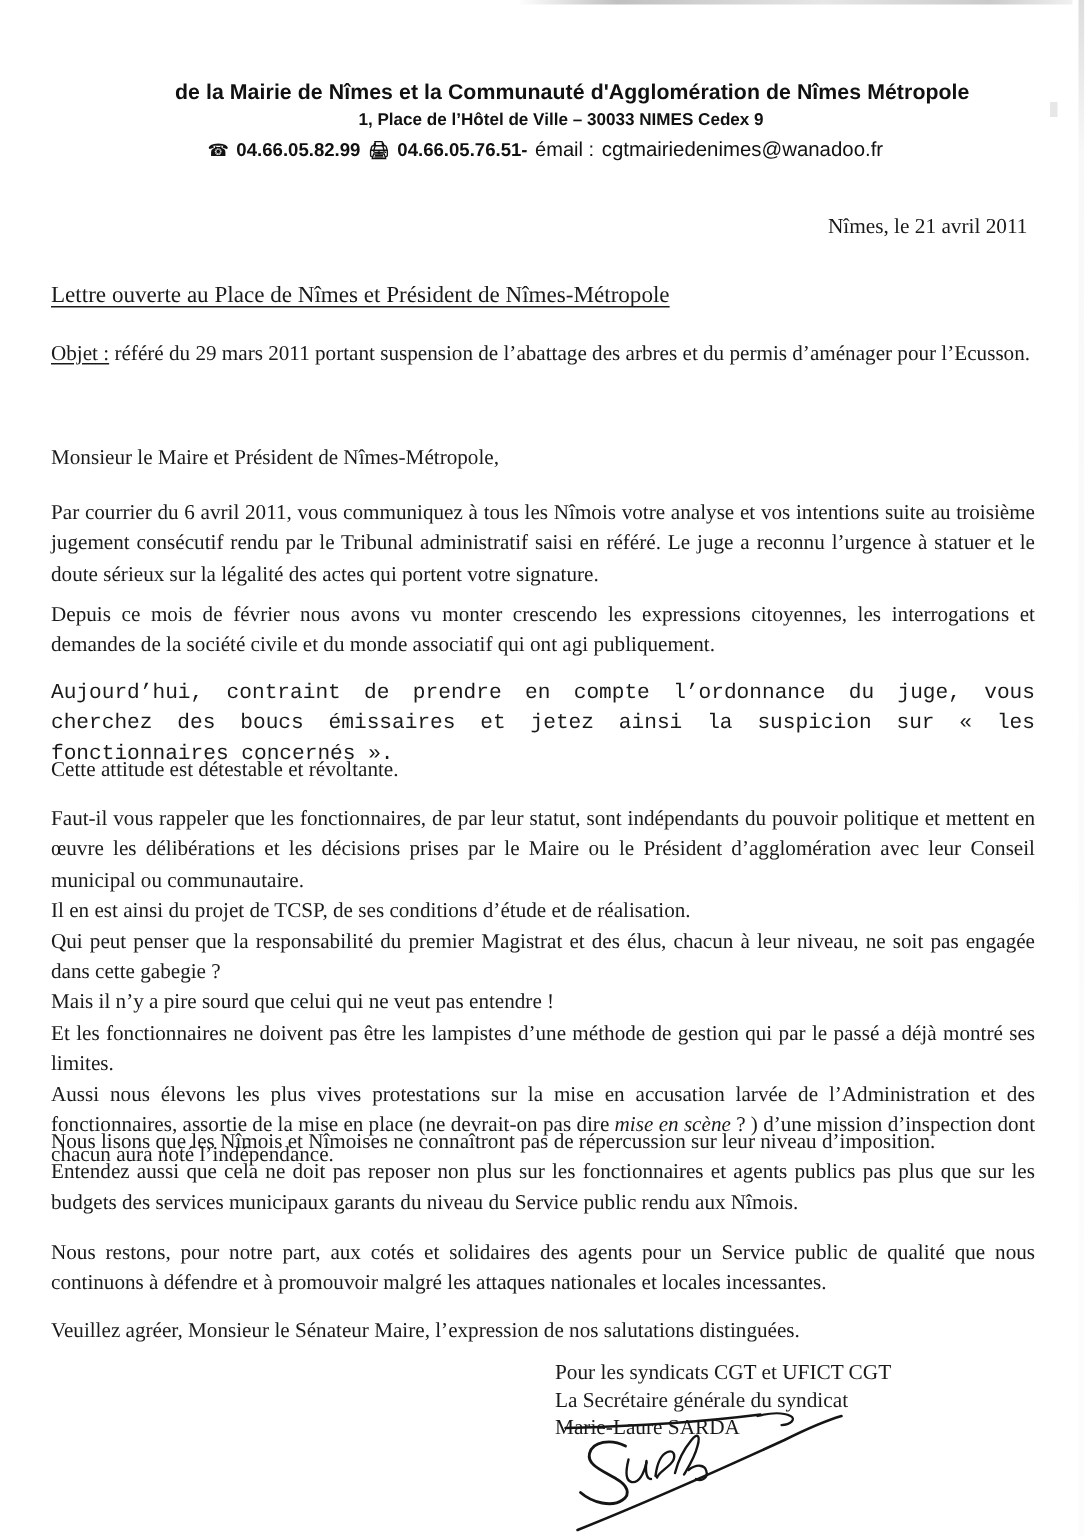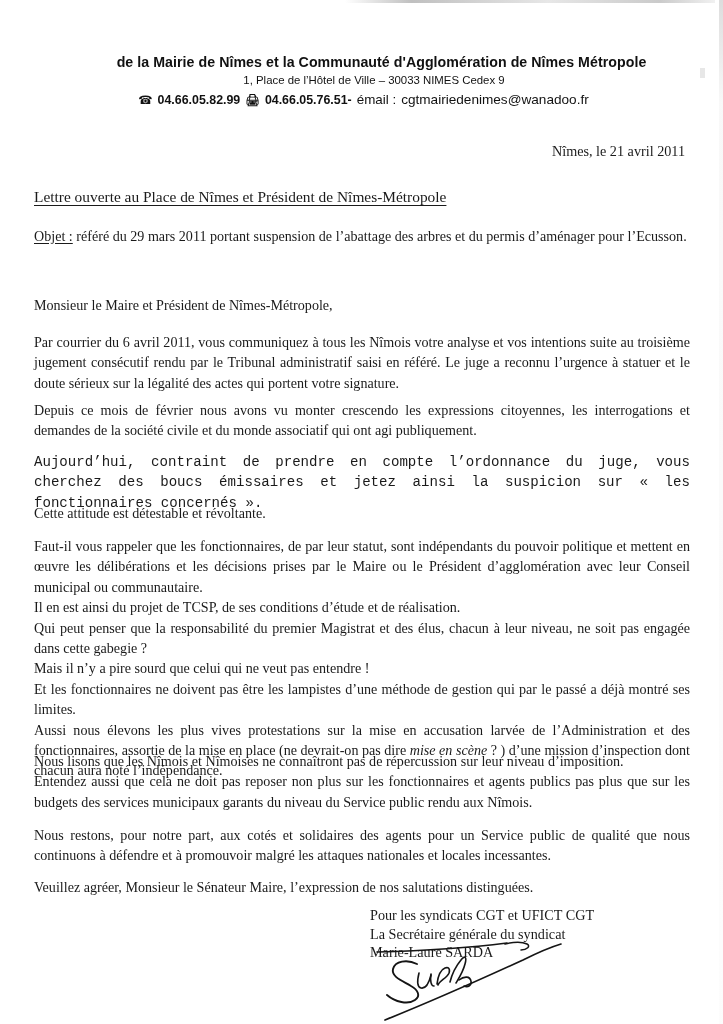--- a/index.html
+++ b/index.html
@@ -49,21 +49,21 @@
   }
   .lh-org1, .lh-org2 {
     font-weight: bold;
     font-size: 14.2px;
     line-height: 17px;
     letter-spacing: 0.05px;
   }
   .lh-org1 { padding-left: 20px; }
   .lh-org2 { padding-left: 4px; margin-left: 36px; }
   .lh-address {
-    font-weight: normal;
+    font-weight: bold;
     font-size: 11.4px;
     line-height: 16px;
     padding-left: 25px;
     margin-top: 1px;
   }
   .lh-contact {
     font-size: 12.6px;
     line-height: 19px;
     font-weight: bold;
     margin-top: 2px;

